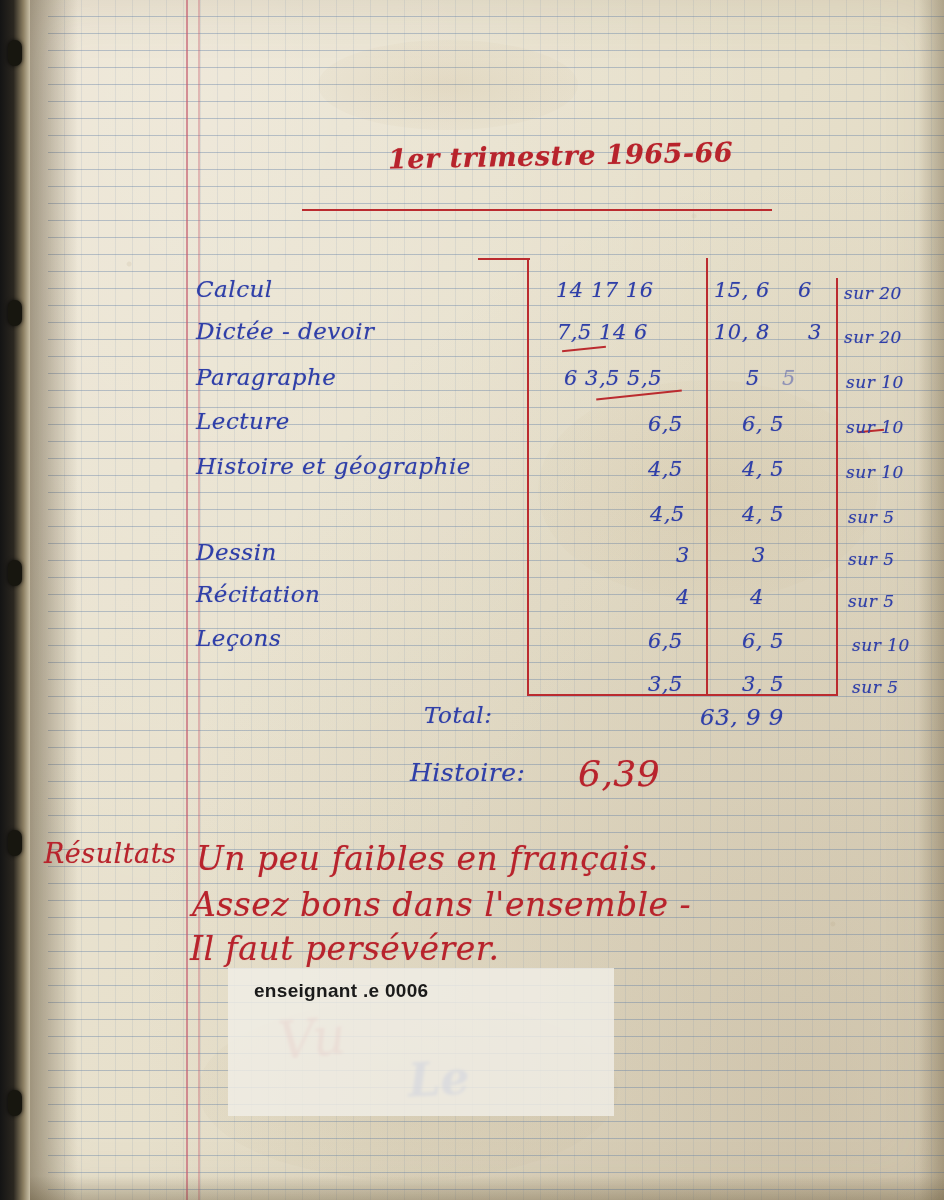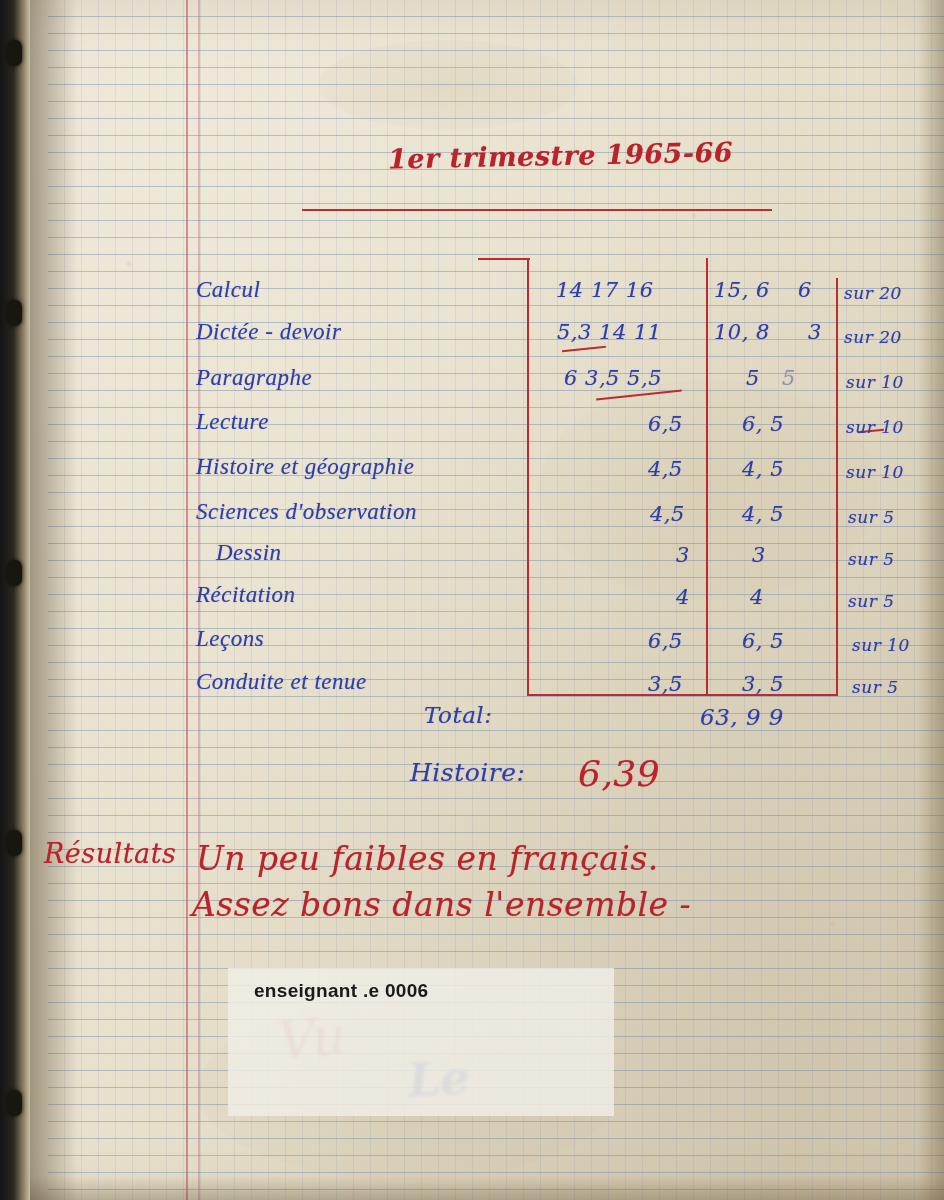--- a/index.html
+++ b/index.html
@@ -128,21 +128,21 @@
     font-size: 27px;
     font-weight: 600;
     transform: rotate(-1.2deg);
   }
   .title-rule {
     position: absolute;
     height: 2px;
     background: #bb2b2f;
   }
 
-  .subject { font-size: 23px; font-family: Liberation Serif, serif; }
+  .subject { font-size: 23px; }
   .score   { font-size: 21px; }
   .sur     { font-size: 17px; }
 
   .tbl-line {
     position: absolute;
     background: #bb2b2f;
   }
   .tbl-v { width: 2px; }
   .tbl-h { height: 2px; }
 
@@ -251,75 +251,74 @@
   <div class="strike" style="left:596px; top:394px; width:86px;"></div>
   <div class="strike" style="left:858px; top:430px; width:26px;"></div>
 
   <div class="hw blue subject" style="left:196px; top:278px;">Calcul</div>
   <div class="hw blue score" style="left:556px; top:280px;font-style:italic;">14  17  16</div>
   <div class="hw blue score" style="left:714px; top:280px;text-align:center;">15, 6</div>
   <div class="hw blue score" style="left:798px; top:280px;">6</div>
   <div class="hw blue sur" style="left:844px; top:285px;">sur 20</div>
 
   <div class="hw blue subject" style="left:196px; top:320px;">Dictée - devoir</div>
-  <div class="hw blue score" style="left:557px; top:322px;">5,3  14  11</div>
+  <div class="hw blue score" style="left:557px; top:322px;">7,5  14  6</div>
   <div class="hw blue score" style="left:714px; top:322px;">10, 8</div>
   <div class="hw blue score" style="left:808px; top:322px;">3</div>
   <div class="hw blue sur" style="left:844px; top:329px;">sur 20</div>
 
   <div class="hw blue subject" style="left:196px; top:366px;">Paragraphe</div>
   <div class="hw blue score" style="left:564px; top:368px;">6  3,5  5,5</div>
   <div class="hw blue score" style="left:746px; top:368px;">5</div>
   <div class="hw blue score" style="left:782px; top:368px; opacity:.45;">5</div>
   <div class="hw blue sur" style="left:846px; top:374px;">sur 10</div>
 
   <div class="hw blue subject" style="left:196px; top:410px;">Lecture</div>
   <div class="hw blue score" style="left:648px; top:414px;">6,5</div>
   <div class="hw blue score" style="left:742px; top:414px;">6, 5</div>
   <div class="hw blue sur" style="left:846px; top:419px;">sur 10</div>
 
   <div class="hw blue subject" style="left:196px; top:455px;">Histoire et géographie</div>
   <div class="hw blue score" style="left:648px; top:459px;">4,5</div>
   <div class="hw blue score" style="left:742px; top:459px;">4, 5</div>
   <div class="hw blue sur" style="left:846px; top:464px;">sur 10</div>
 
-  <div class="hw blue subject" style="left:196px; top:500px;">Sciences d'observation</div>
   <div class="hw blue score" style="left:650px; top:504px;">4,5</div>
   <div class="hw blue score" style="left:742px; top:504px;">4, 5</div>
   <div class="hw blue sur" style="left:848px; top:509px;">sur 5</div>
 
-  <div class="hw blue subject" style="left:196px; top:541px;margin-left:20px;">Dessin</div>
+  <div class="hw blue subject" style="left:196px; top:541px;">Dessin</div>
   <div class="hw blue score" style="left:676px; top:545px;">3</div>
   <div class="hw blue score" style="left:752px; top:545px;">3</div>
   <div class="hw blue sur" style="left:848px; top:551px;">sur 5</div>
 
   <div class="hw blue subject" style="left:196px; top:583px;">Récitation</div>
   <div class="hw blue score" style="left:676px; top:587px;">4</div>
   <div class="hw blue score" style="left:750px; top:587px;">4</div>
   <div class="hw blue sur" style="left:848px; top:593px;">sur 5</div>
 
   <div class="hw blue subject" style="left:196px; top:627px;">Leçons</div>
   <div class="hw blue score" style="left:648px; top:631px;">6,5</div>
   <div class="hw blue score" style="left:742px; top:631px;">6, 5</div>
   <div class="hw blue sur" style="left:852px; top:637px;">sur 10</div>
 
-  <div class="hw blue subject" style="left:196px; top:670px;">Conduite et tenue</div>
   <div class="hw blue score" style="left:648px; top:674px;">3,5</div>
   <div class="hw blue score" style="left:742px; top:674px;">3, 5</div>
   <div class="hw blue sur" style="left:852px; top:679px;">sur 5</div>
 
   <div class="hw blue total" style="left:424px; top:704px;">Total:</div>
   <div class="hw blue total" style="left:700px; top:706px;">63, 9 9</div>
 
   <div class="hw blue moyenne" style="left:410px; top:760px;">Histoire:</div>
   <div class="hw red moyenne" style="left:578px; top:756px; font-size:36px;">6,39</div>
 
   <div class="hw red remark" style="left:44px;  top:840px; font-size:27px;">Résultats</div>
   <div class="hw red remark" style="left:196px; top:842px;">Un peu faibles en français.</div>
   <div class="hw red remark" style="left:192px; top:888px;">Assez bons dans l'ensemble -</div>
+  <div class="hw red remark" style="left:190px; top:932px;">Il faut persévérer.</div>
 
   <div class="stamp">
     <div class="stamp-red">Vu</div>
     <div class="stamp-blue">Le</div>
   </div>
 
   <div class="watermark"></div>
   <div class="watermark-text">enseignant .e 0006</div>
 
 </div>

